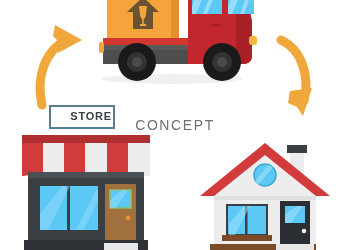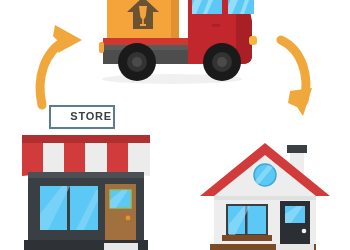--- a/index.html
+++ b/index.html
@@ -159,16 +159,17 @@
         <circle cx="304" cy="231" r="2.3" fill="#F2F2F2"></circle>
       </g>
 
       <rect x="210" y="244" width="106" height="6" fill="#7B4B28"></rect>
       <rect x="276" y="244" width="38" height="6" fill="#E8E8E8"></rect>
     </g>
 
   </svg>
 
 
+  <div class="ttl" id="title-concept">CONCEPT</div>
 
   <div id="store-sign-text">STORE</div>
 
 </div>
 
 </body></html>

